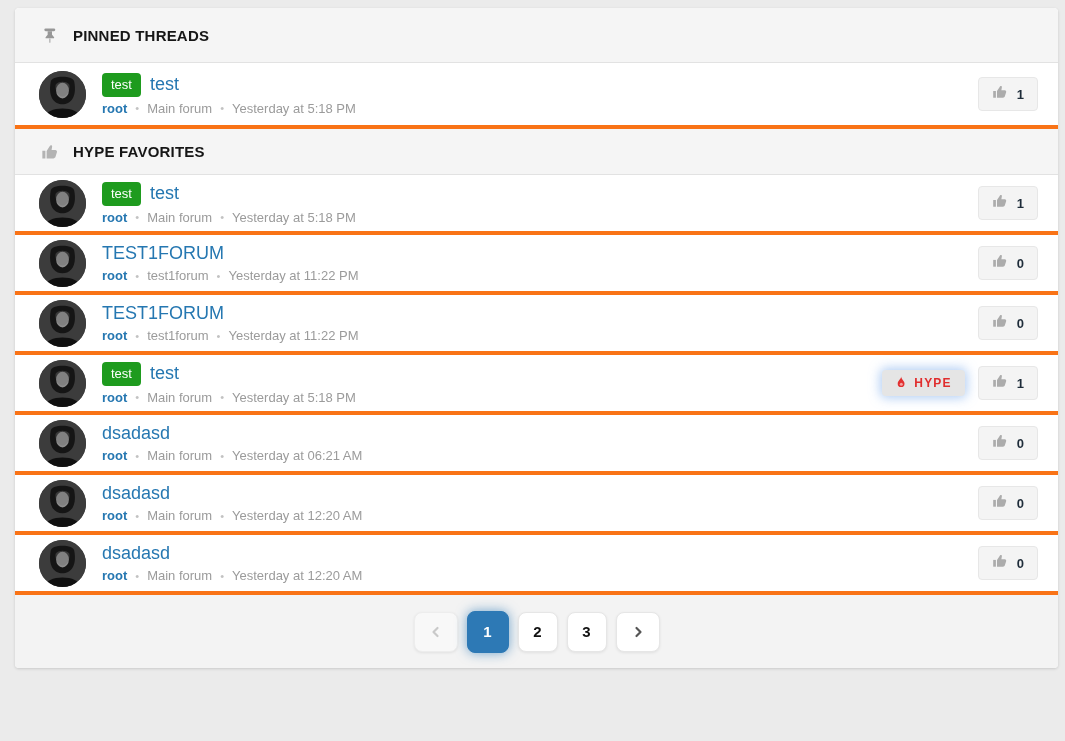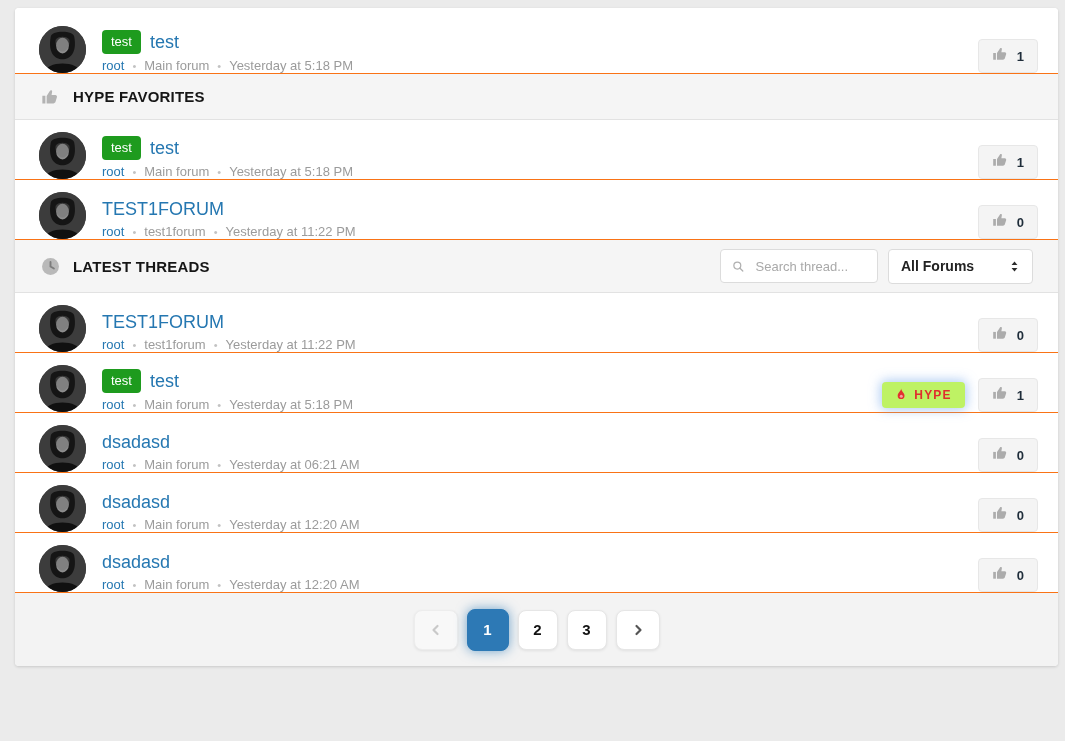--- a/index.html
+++ b/index.html
@@ -48,23 +48,23 @@
   .forum-select {
     display:flex; align-items:center; justify-content:space-between;
     width:145px; height:35px;
     background:#fff; border:1px solid #dcdcdc; border-radius:4px;
     padding:0 12px;
     font-size:14px; font-weight:bold; color:#222;
     cursor:pointer;
   }
   
   .thread-row {
-    display:flex; align-items:flex-end;
+    display:flex; align-items:center;
     height:60px; padding:0 20px 0 24px;
-    background:#fff; border-bottom:1px solid #f97316;
+    background:#fff; border-bottom:4px solid #f97316;
   }
   .thread-row.tall { height:66px; }
   .avatar {
     width:47px; height:47px; border-radius:50%;
     overflow:hidden; flex:none; cursor:pointer;
     background:#333;
   }
   .avatar svg { display:block; width:100%; height:100%; }
   .thread-main { margin-left:16px; flex:1; min-width:0; }
   .title-line { display:flex; align-items:center; gap:9px; }
@@ -74,26 +74,26 @@
     padding:5px 9px 6px; border-radius:4px;
   }
   .thread-title {
     color:#2577b1; font-size:18px; text-decoration:none; cursor:pointer;
     white-space:nowrap;
   }
   .thread-meta {
     margin-top:4px; display:flex; align-items:center; gap:8px;
     font-size:13px; color:#9b9b9b;
   }
-  .meta-author { color:#2577b1; font-weight:normal; text-decoration:none; cursor:pointer; }
+  .meta-author { color:#2577b1; font-weight:bold; text-decoration:none; cursor:pointer; }
   .meta-dot { color:#c2c2c2; font-size:11px; }
   .thread-side { display:flex; align-items:center; gap:13px; }
   .hype-badge {
     display:flex; align-items:center; gap:7px;
-    background:#bef264; border-radius:4px;
+    background:#e5e5e5; border-radius:4px;
     padding:6px 13px;
     box-shadow:0 0 11px 2px rgba(115,165,235,.55);
   }
   .hype-text { color:#e02d2d; font-weight:bold; font-size:12px; letter-spacing:1.2px; }
   .like-pill {
     display:flex; align-items:center; gap:9px;
     background:#f4f4f4; border:1px solid #e7e7e7; border-radius:4px;
     padding:6px 13px; cursor:pointer;
   }
   .like-count { font-size:13px; font-weight:bold; color:#1f2d3a; }
@@ -116,20 +116,30 @@
     width:42px; height:42px;
     background:#2d79b5; border-color:#2d79b5; color:#fff;
     box-shadow:0 0 12px rgba(45,121,181,.65);
   }
 </style>
 </head>
 <body>
 
 <div class="card">
 
+  <div class="section-header first">
+    <span class="section-icon">
+      <svg width="19" height="19" viewBox="0 0 20 20" fill="#979797">
+        <rect x="3.5" y="2.6" width="11.5" height="2.8" rx="1.4"></rect>
+        <path d="M7 5.4h4.6v3.8l2.2 2.6v1.1H4.8v-1.1L7 9.2z"></path>
+        <rect x="8.6" y="12.9" width="1.4" height="4.8" rx=".7" fill="#b3b3b3"></rect>
+      </svg>
+    </span>
+    <span class="section-title">PINNED THREADS</span>
+  </div>
 
   <div class="thread-row tall">
     <div class="avatar">
   <svg viewBox="0 0 48 48">
     <rect width="48" height="48" fill="#3c3c3c"></rect>
     <path d="M12 11c0-7 24-7 24 0 3 16-4 23-12 23S9 27 12 11z" fill="#151515"></path>
     <ellipse cx="24" cy="20" rx="6.5" ry="8" fill="#8d8d8d"></ellipse>
     <path d="M5 48c2-13 36-13 38 0z" fill="#101010"></path>
     <path d="M17 14c2-4 12-4 14 0 1 5-2 12-7 12s-8-7-7-12z" fill="#6f6f6f" opacity=".4"></path>
   </svg>
@@ -234,45 +244,20 @@
   <svg width="16" height="16" viewBox="0 0 16 16" fill="#acacac">
     <path d="M1.2 6.9h2.7v6.8H1.2z"></path>
     <path d="M5 13.7V7.1l3-4.7c.6-.9 2.1-.4 1.9.7L9.4 6.2h3.4c.9 0 1.6.9 1.4 1.8l-1.3 4.3c-.3.8-1 1.4-1.9 1.4z"></path>
   </svg>
 </span>
         <span class="like-count">0</span>
       </div>
     </div>
   </div>
 
-  <div class="section-header with-controls">
-    <span class="section-icon">
-      <svg width="19" height="19" viewBox="0 0 18 18">
-        <circle cx="9" cy="9" r="8" fill="#b9b9b9"></circle>
-        <path d="M9 4.7V9l3.2 1.9" stroke="#7c7c7c" stroke-width="1.8" fill="none" stroke-linecap="round"></path>
-      </svg>
-    </span>
-    <span class="section-title">LATEST THREADS</span>
-    <div class="header-controls">
-      <div class="search-box">
-        <svg width="15" height="15" viewBox="0 0 16 16">
-          <circle cx="6.8" cy="6.8" r="4.4" fill="none" stroke="#b0b0b0" stroke-width="1.6"></circle>
-          <line x1="10.2" y1="10.2" x2="13.8" y2="13.8" stroke="#b0b0b0" stroke-width="1.6" stroke-linecap="round"></line>
-        </svg>
-        <input type="text" placeholder="Search thread..." style="">
-      </div>
-      <div class="forum-select">
-        <span>All Forums</span>
-        <svg width="11" height="15" viewBox="0 0 12 16" fill="#2b2b2b">
-          <path d="M6 2.6 9.2 6.4H2.8z"></path>
-          <path d="M6 13.4 9.2 9.6H2.8z"></path>
-        </svg>
-      </div>
-    </div>
-  </div>
 
   <div class="thread-row">
     <div class="avatar">
   <svg viewBox="0 0 48 48">
     <rect width="48" height="48" fill="#3c3c3c"></rect>
     <path d="M12 11c0-7 24-7 24 0 3 16-4 23-12 23S9 27 12 11z" fill="#151515"></path>
     <ellipse cx="24" cy="20" rx="6.5" ry="8" fill="#8d8d8d"></ellipse>
     <path d="M5 48c2-13 36-13 38 0z" fill="#101010"></path>
     <path d="M17 14c2-4 12-4 14 0 1 5-2 12-7 12s-8-7-7-12z" fill="#6f6f6f" opacity=".4"></path>
   </svg>

